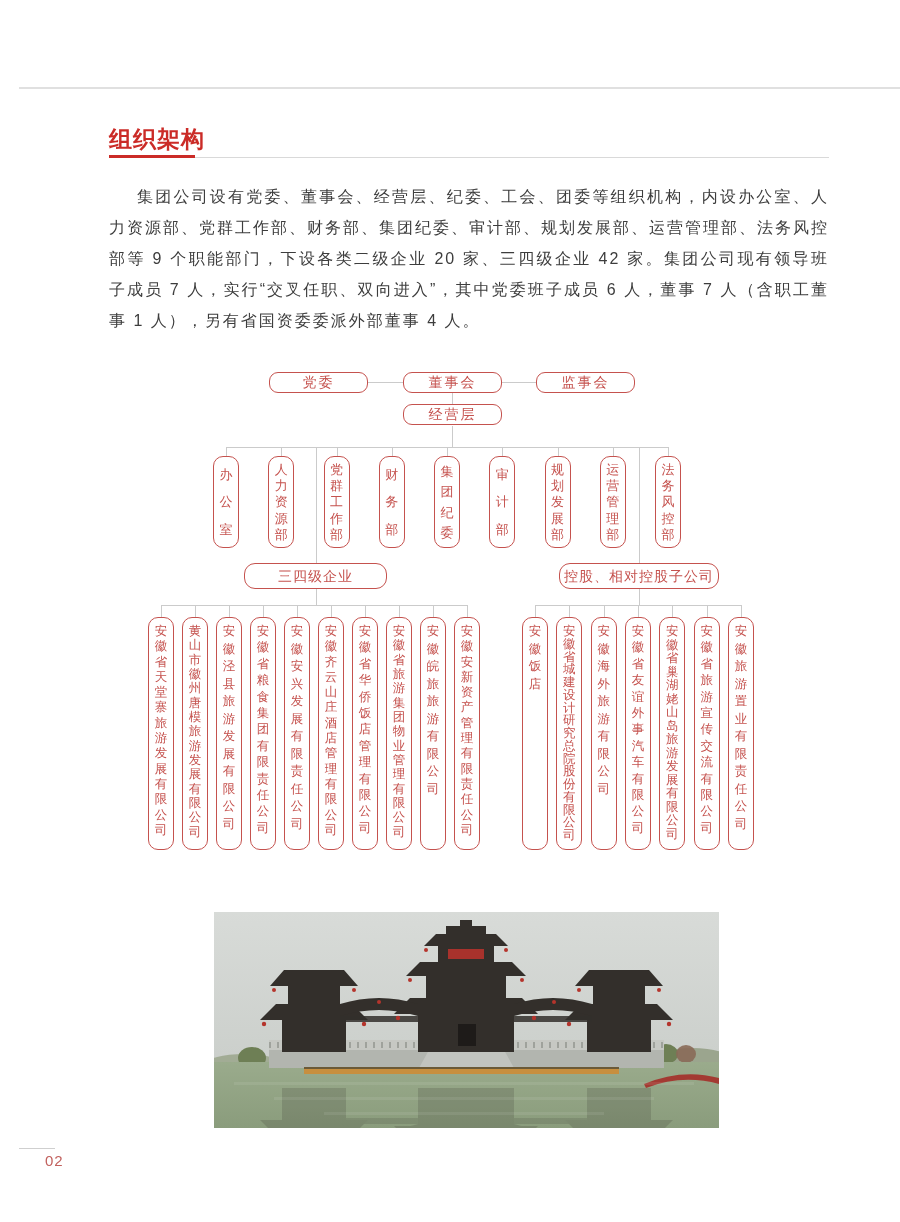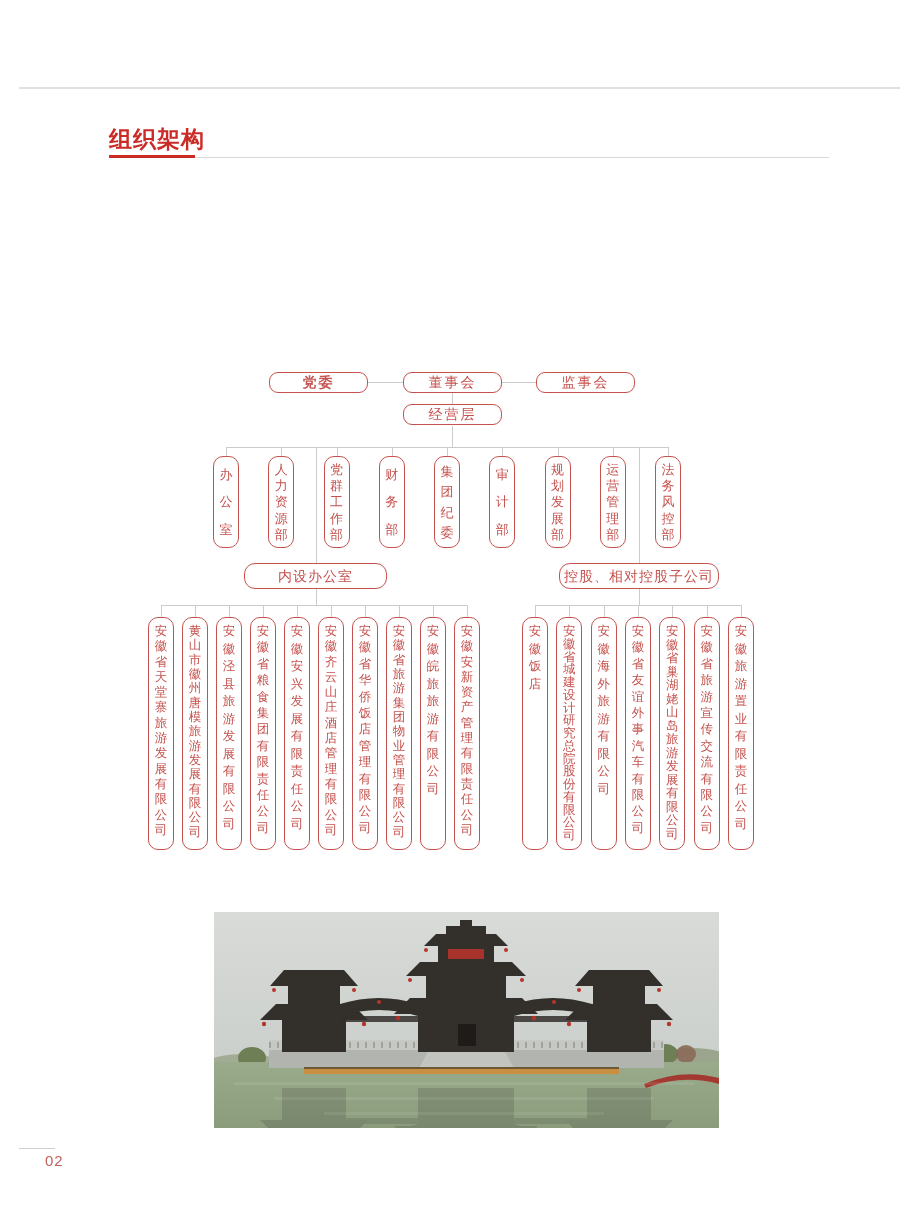--- a/index.html
+++ b/index.html
@@ -33,25 +33,26 @@
 <body>
 
 <div class="page">
 
   <div class="top-rule"></div>
 
   <h1 class="page-title">组织架构</h1>
   <div class="title-rule"></div>
   <div class="title-rule-red"></div>
 
+  <p class="para">集团公司设有党委、董事会、经营层、纪委、工会、团委等组织机构，内设办公室、人力资源部、党群工作部、财务部、集团纪委、审计部、规划发展部、运营管理部、法务风控部等 9 个职能部门，下设各类二级企业 20 家、三四级企业 42 家。集团公司现有领导班子成员 7 人，实行“交叉任职、双向进入”，其中党委班子成员 6 人，董事 7 人（含职工董事 1 人），另有省国资委委派外部董事 4 人。</p>
 
   <div id="chart">
-    <div class="gbox" style="left:225px;width:143px;">内设办公室</div>
+    <div class="gbox" style="left:225px;width:143px;">三四级企业</div>
     <div class="gbox" style="left:540px;width:160px;">控股、相对控股子公司</div>
-  <div class="hbox" style="left: 250px; top: 372px; font-weight: bold;">党委</div>
+  <div class="hbox" style="left: 250px; top: 372px;">党委</div>
       <div class="hbox" style="left: 384px; top: 372px;">董事会</div>
       <div class="hbox" style="left: 517px; top: 372px; font-family: Liberation Serif, serif;">监事会</div>
       <div class="hbox" style="left: 384px; top: 404px;">经营层</div>
       <div class="cline" style="left: 349px; top: 382px; width: 35px; height: 1px;"></div>
       <div class="cline" style="left: 483px; top: 382px; width: 34px; height: 1px;"></div>
       <div class="cline" style="left: 433px; top: 393px; width: 1px; height: 11px;"></div>
       <div class="cline" style="left: 433px; top: 426px; width: 1px; height: 21px;"></div>
       <div class="cline" style="left: 207px; top: 447px; width: 443px; height: 1px;"></div>
       <div class="cline" style="left: 297px; top: 447px; width: 1px; height: 116px;"></div>
       <div class="cline" style="left: 620px; top: 447px; width: 1px; height: 116px;"></div>

